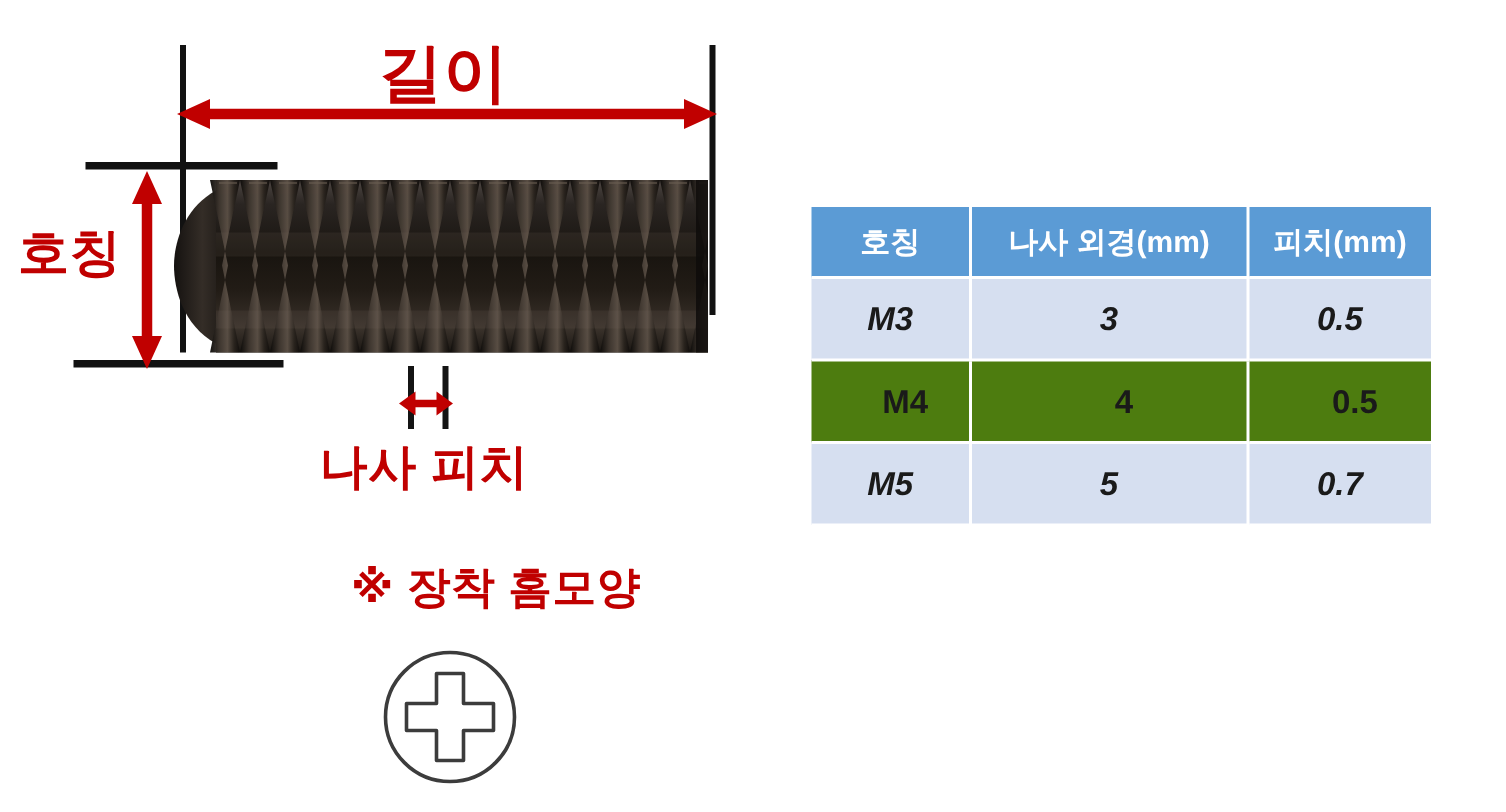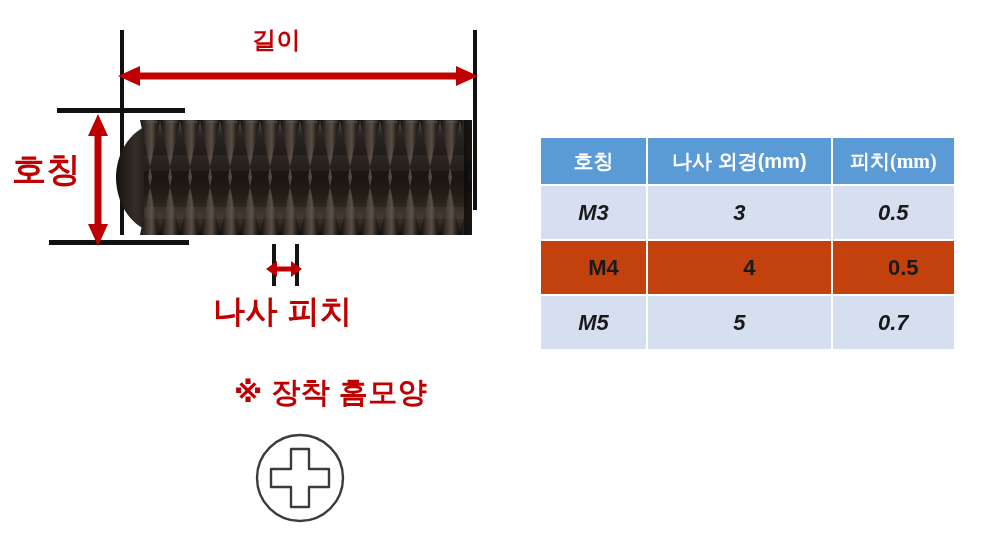--- a/index.html
+++ b/index.html
@@ -51,21 +51,21 @@
 
   
   .dim-label {
     position: absolute;
     color: #c00000;
     font-weight: bold;
     white-space: nowrap;
     letter-spacing: 0.5px;
     line-height: 1;
   }
-  #label-length { left: 252px; top: 28px; font-size: 24px; }
+  #label-length { left: 252px; top: 28px; font-size: 43px; }
   #label-nominal { left: 12px; top: 152px; font-size: 34px; }
   #label-pitch  { left: 213px; top: 295px; font-size: 32px; text-align: center; }
   #label-groove { left: 190px; top: 378px; font-size: 29px; margin-left: 44px; }
 
   
   .arrow-svg { position: absolute; overflow: visible; }
   #arrow-length { left: 118px; top: 62px; }
   #arrow-nominal { left: 84px; top: 114px; }
   #arrow-pitch { left: 266px; top: 258px; }
 
@@ -101,24 +101,24 @@
     height: 47px;
     font-size: 20px;
     letter-spacing: 0px;
   }
   table.spec tbody td {
     height: 55px;
     font-size: 22px;
     color: #1a1a1a;
   }
   table.spec tbody tr.odd td  { background: #d6dff0; font-style: italic; }
-  table.spec tbody tr.even td { background: #c2410c; padding-left: 20px; }
+  table.spec tbody tr.even td { background: #4d7c0f; padding-left: 20px; }
   .col-name  { width: 104px; }
   .col-dia   { width: 181px; }
-  .col-pitch { width: 120px; font-family: Liberation Serif, serif; }
+  .col-pitch { width: 120px; }
 </style>
 </head>
 <body>
 
 <div id="page">
 
   <div id="diagram">
 
     <div class="ext-vline" style="left:120px; top:30px; height:205px;"></div>
     <div class="ext-vline" style="left:473px; top:30px; height:180px;"></div>

